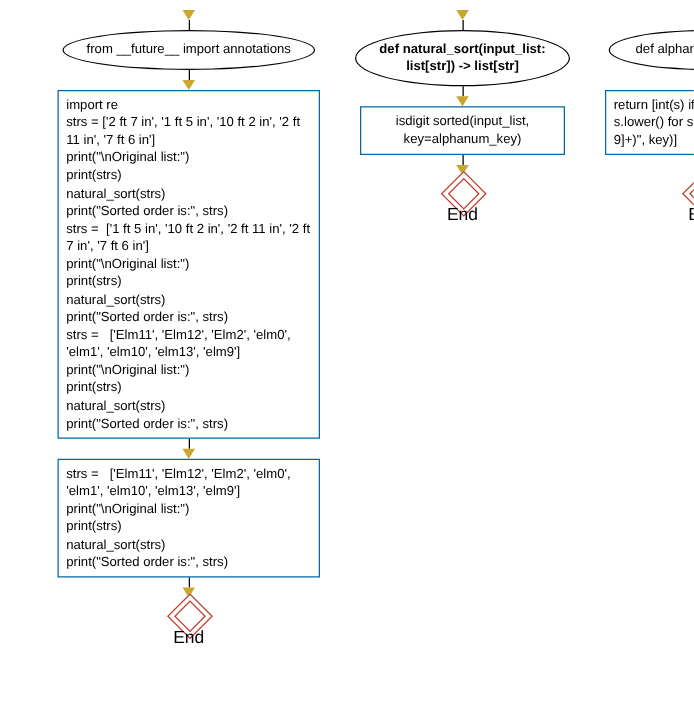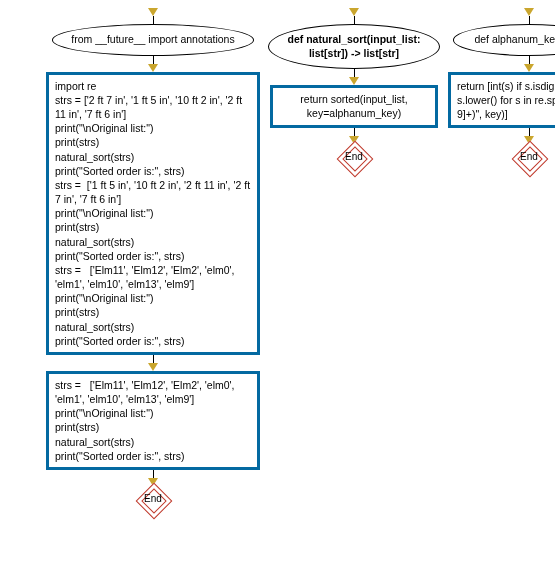--- a/index.html
+++ b/index.html
@@ -7,21 +7,21 @@
     padding: 8px;
     background: #fff;
     font-family: Arial, Helvetica, sans-serif;
     font-size: 10.5px;
     width: 555px;
     box-sizing: border-box;
   }
   .columns {
     display: flex;
     align-items: flex-start;
-    gap: 8px;
+    gap: 28px;
     padding-left: 38px;
   }
   .col {
     display: flex;
     flex-direction: column;
     align-items: center;
   }
   .arrow-down {
     width: 0; height: 0;
     border-left: 5px solid transparent;
@@ -44,21 +44,21 @@
     border-radius: 50%;
     text-align: center;
     padding: 8px 10px;
     line-height: 1.3;
     background: #fff;
   }
   .ellipse.start1 { width: 180px; }
   .ellipse.start2 { width: 150px; font-weight: bold; }
   .ellipse.start3 { width: 130px; }
   .rect {
-    border: 3px solid #0369a1;
+    border: 1px solid #0369a1;
     background: #fff;
     padding: 4px 6px;
     line-height: 1.35;
     text-align: left;
     white-space: pre-wrap;
   }
   .rect.big1 { width: 196px; }
   .rect.big2 { width: 196px; }
   .rect.mid  { width: 150px; text-align: center; }
   .rect.right{ width: 144px; }
@@ -80,23 +80,23 @@
     position: absolute;
     width: 16px; height: 16px;
     left: 7px; top: 7px;
     border: 1px solid #c0392b;
     transform: rotate(45deg);
     background: #fff;
   }
   .end-diamond .label {
     position: absolute;
     width: 30px;
-    top: 8px;
+    top: 24px;
     text-align: center;
-    font-size: 10px;
+    font-size: 14px;
   }
 </style>
 </head>
 <body>
 
 <div class="columns">
 
   <div class="col">
     <div class="connector">
       <div class="arrow-down"></div>
@@ -146,21 +146,21 @@
   <div class="col">
     <div class="connector">
       <div class="arrow-down"></div>
       <div class="arrow-line"></div>
     </div>
     <div class="ellipse start2">def natural_sort(input_list: list[str]) -&gt; list[str]</div>
     <div class="connector">
       <div class="arrow-line"></div>
       <div class="arrow-down"></div>
     </div>
-    <div class="rect mid">return sorted(input_list, key=alphanum_key)</div>
+    <div class="rect mid">isdigit sorted(input_list, key=alphanum_key)</div>
     <div class="connector">
       <div class="arrow-line"></div>
       <div class="arrow-down"></div>
     </div>
     <div class="end-diamond">
       <div class="outer"></div>
       <div class="inner"></div>
       <div class="label">End</div>
     </div>
   </div>

